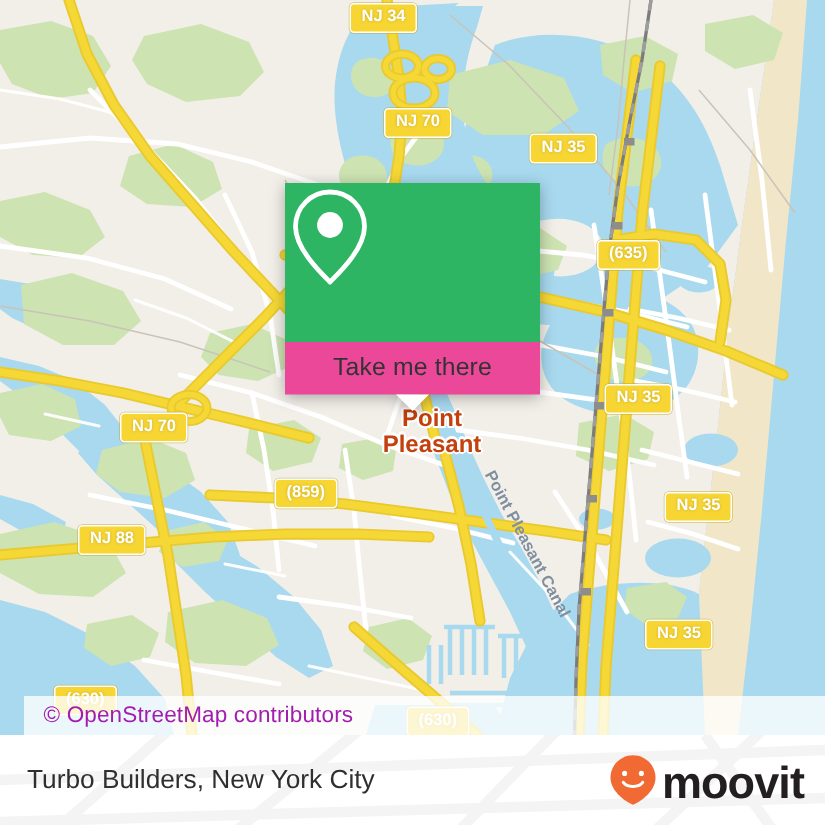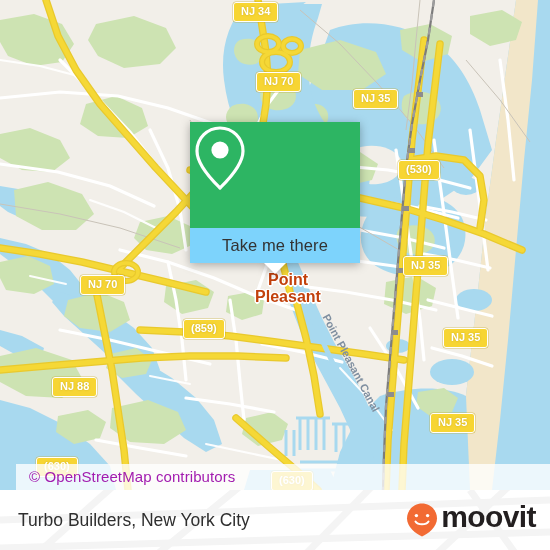--- a/index.html
+++ b/index.html
@@ -66,21 +66,21 @@
   
   .card{
     position:absolute;left:190px;top:122px;width:170px;
     filter:drop-shadow(0 2px 5px rgba(0,0,0,.30));
   }
   .card-top{
     height:106px;background:#2db563;
     display:flex;align-items:center;justify-content:center;
   }
   .card-bottom{
-    height:35px;background:#7dd3fc;
+    height:35px;background:#ec4899;
     display:flex;align-items:center;justify-content:center;
     position:relative;
   }
   .card-bottom .label{
     font-size:16.5px;color:#333333;letter-spacing:.1px;
   }
   .tail{
     position:absolute;left:50%;top:100%;
     margin-left:-11px;
     width:0;height:0;
@@ -94,21 +94,21 @@
     position:absolute;left:0;top:490px;width:550px;height:60px;
     background:#ffffff;overflow:hidden;
   }
   .footer-bg{position:absolute;left:0;top:-490px;}
   .footer-title{
     position:absolute;left:18px;top:50%;transform:translateY(-50%);
     font-size:17.5px;color:#2f2f2f;white-space:nowrap;
   }
   .brand{
     position:absolute;right:14px;top:50%;transform:translateY(-50%);
-    display:flex;align-items:flex-start;gap:2px;
+    display:flex;align-items:flex-end;gap:2px;
   }
   .brand-text{
     font-size:30px;font-weight:bold;color:#231f20;letter-spacing:-.6px;
     line-height:1;
   }
 </style>
 </head>
 <body>
 
 <div class="screen">
@@ -330,26 +330,26 @@
     </svg>
 
     <div class="place" style="left:240px;top:272px;width:96px;">Point
 Pleasant</div>
 
     <div class="waterlabel" style="left:331px;top:312px;transform:rotate(62deg);">Point Pleasant Canal</div>
 
     <div class="shield" style="left:233px;top:2px;">NJ 34</div>
     <div class="shield" style="left:256px;top:72px;">NJ 70</div>
     <div class="shield" style="left:353px;top:89px;">NJ 35</div>
-    <div class="shield" style="left:398px;top:160px;">(530)</div>
+    <div class="shield" style="left:398px;top:160px;">(635)</div>
     <div class="shield" style="left:403px;top:256px;">NJ 35</div>
     <div class="shield" style="left:80px;top:275px;">NJ 70</div>
     <div class="shield" style="left:183px;top:319px;">(859)</div>
     <div class="shield" style="left:443px;top:328px;">NJ 35</div>
-    <div class="shield" style="left:52px;top:350px;margin-top:27px;">NJ 88</div>
+    <div class="shield" style="left:52px;top:350px;">NJ 88</div>
     <div class="shield" style="left:430px;top:413px;">NJ 35</div>
     <div class="shield" style="left:36px;top:457px;">(630)</div>
     <div class="shield" style="left:271px;top:471px;">(630)</div>
 
     <div class="card">
       <div class="card-top">
         <svg width="60" height="72" viewBox="0 0 60 72">
           <path d="M30 6 C17.3 6 7 16.3 7 29 C7 44 24 60 30 66 C36 60 53 44 53 29 C53 16.3 42.7 6 30 6 Z" fill="none" stroke="#ffffff" stroke-width="3.2" stroke-linejoin="round"></path>
           <circle cx="30" cy="28" r="8.6" fill="#ffffff"></circle>
         </svg>

